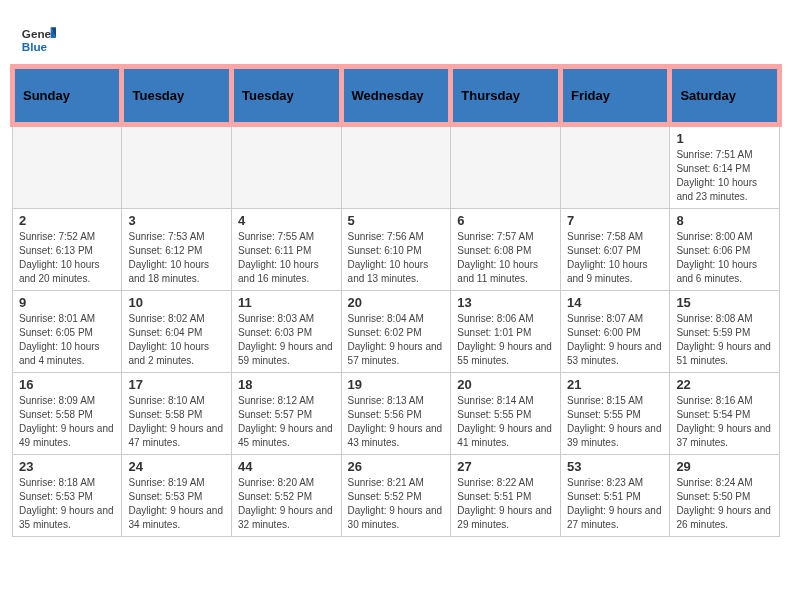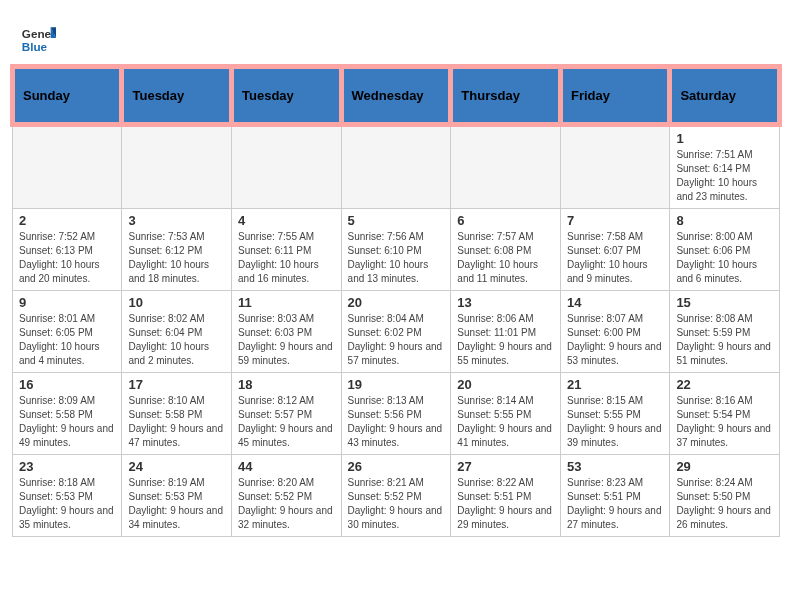--- a/index.html
+++ b/index.html
@@ -190,21 +190,21 @@
         </td>
         <td>
           <span class="day-number">20</span>
           <div class="day-info">Sunrise: 8:04 AM
 Sunset: 6:02 PM
 Daylight: 9 hours and 57 minutes.</div>
         </td>
         <td>
           <span class="day-number">13</span>
           <div class="day-info">Sunrise: 8:06 AM
-Sunset: 11:01 PM
+Sunset: 1:01 PM
 Daylight: 9 hours and 55 minutes.</div>
         </td>
         <td>
           <span class="day-number">14</span>
           <div class="day-info">Sunrise: 8:07 AM
 Sunset: 6:00 PM
 Daylight: 9 hours and 53 minutes.</div>
         </td>
         <td>
           <span class="day-number">15</span>

